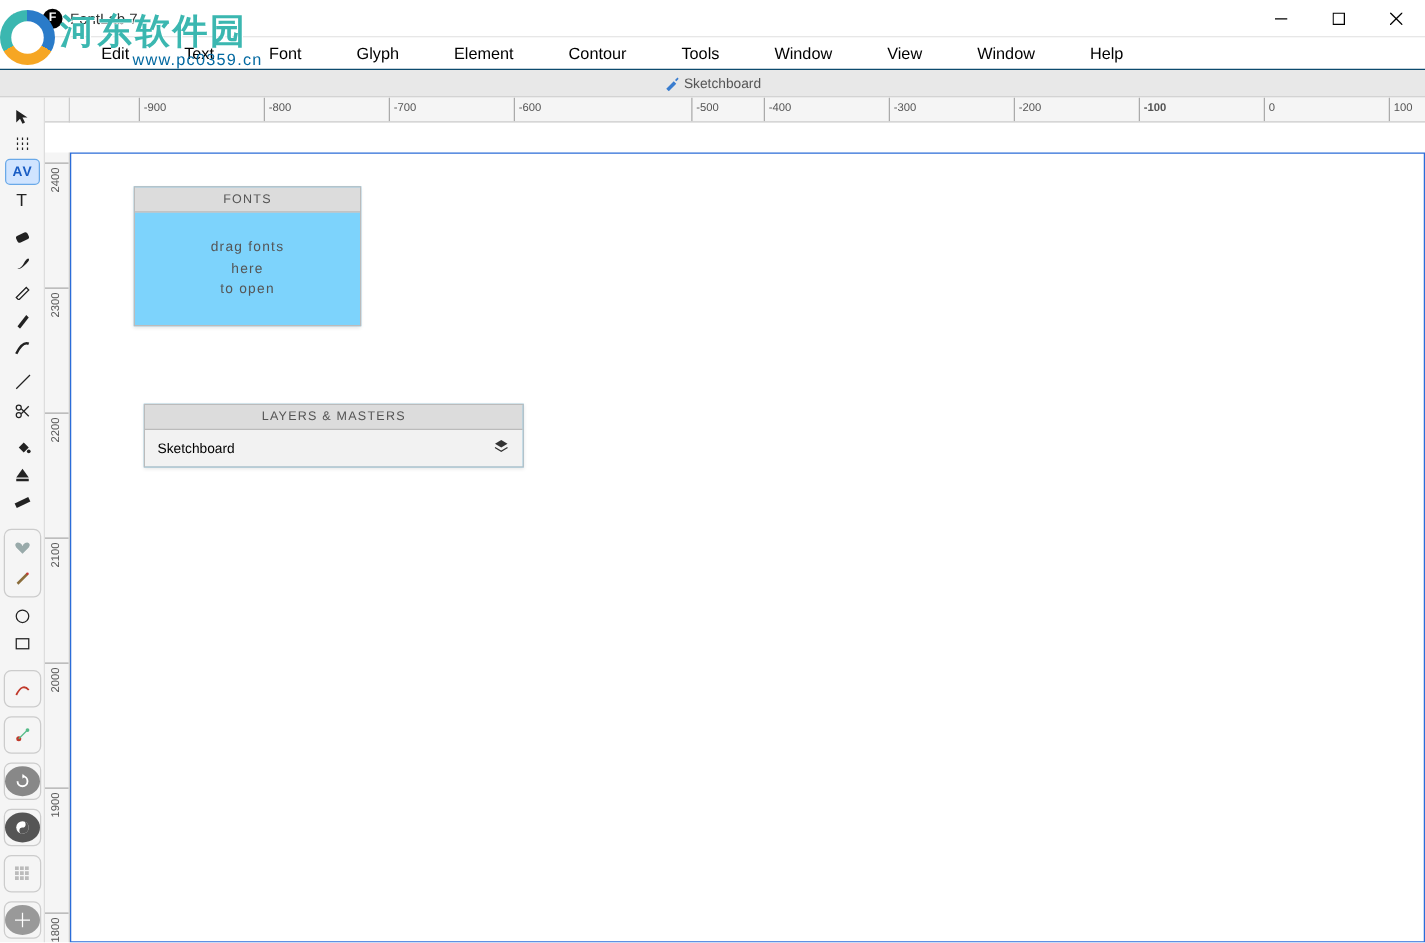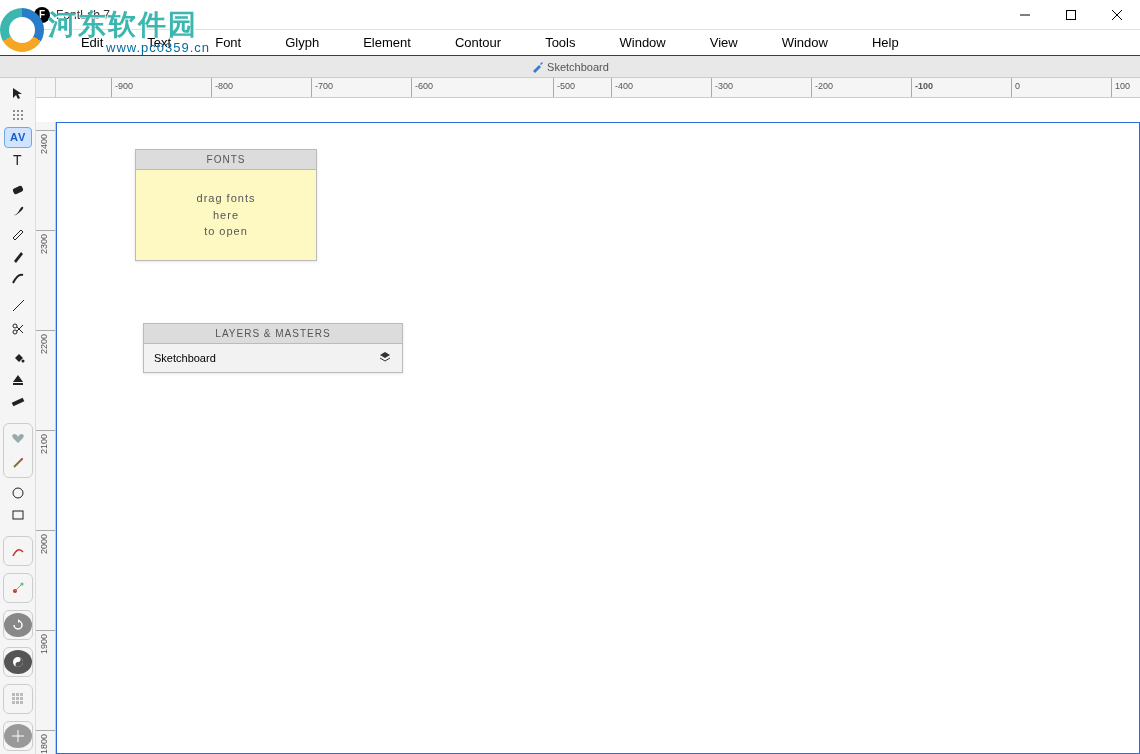--- a/index.html
+++ b/index.html
@@ -36,25 +36,25 @@
 .ruler-h { height: 20px; background: #f5f5f5; border-bottom: 1px solid #ccc; position: relative; margin-left: 20px; overflow: hidden; font-size: 9px; color: #555; }
 .ruler-h .tick { position: absolute; top: 0; height: 100%; border-left: 1px solid #aaa; }
 .ruler-h .tick span { position: absolute; top: 3px; left: 3px; }
 .body-row { flex: 1; display: flex; }
 .ruler-v { width: 20px; background: #f5f5f5; border-right: 1px solid #ccc; position: relative; overflow: hidden; font-size: 9px; color: #555; }
 .ruler-v .tick { position: absolute; left: 0; width: 100%; border-top: 1px solid #aaa; }
 .ruler-v .tick span { writing-mode: vertical-rl; transform: rotate(180deg); position: absolute; left: 3px; top: 3px; }
 .canvas { flex: 1; background: #fff; border: 1px solid #2b6cd8; position: relative; overflow: hidden; }
 
 
-.panel { position: absolute; border: 1px solid #bbb; background: #fef9c3; box-shadow: 0 1px 3px rgba(0,0,0,0.1); font-family: "Courier New", monospace; margin-left: 28px; }
+.panel { position: absolute; border: 1px solid #bbb; background: #7dd3fc; box-shadow: 0 1px 3px rgba(0,0,0,0.1); font-family: "Courier New", monospace; }
 .panel-header { background: #dcdcdc; text-align: center; font-size: 10px; padding: 4px 0; letter-spacing: 1px; color: #555; border-bottom: 1px solid #bbb; }
 .panel-body { padding: 20px 10px; text-align: center; font-size: 11px; color: #555; line-height: 1.5; letter-spacing: 1px; }
 .panel-fonts { left: 50px; top: 26px; width: 182px; }
-.panel-layers { left: 58px; top: 200px; width: 260px; }
+.panel-layers { left: 58px; top: 200px; width: 304px; }
 .panel-layers .row { display: flex; align-items: center; padding: 6px 10px; font-size: 11px; background: #f2f2f2; }
 .panel-layers .row span:first-child { flex: 1; text-align: left; }
 
 
 .watermark { position: absolute; top: 6px; left: 0; z-index: 100; pointer-events: none; }
 .watermark .txt1 { font-size: 28px; font-weight: bold; color: #3bb7b0; text-shadow: 1px 1px 0 #fff; letter-spacing: 2px; font-family: "Microsoft YaHei", sans-serif; }
 .watermark .txt2 { font-size: 13px; color: #0369a1; letter-spacing: 1px; margin-left: 58px; margin-top: -4px; font-family: Arial; }
 .wm-circle { position: absolute; top: 2px; left: 0; width: 44px; height: 44px; border-radius: 50%; background: conic-gradient(#2a7bc9 0 120deg, #f6a623 120deg 240deg, #3bb7b0 240deg 360deg); display:flex; align-items:center; justify-content:center;}
 .wm-circle::after { content:""; width:26px; height:26px; background:#fff; border-radius:50%; }
 .wm-text { margin-left: 48px; }

